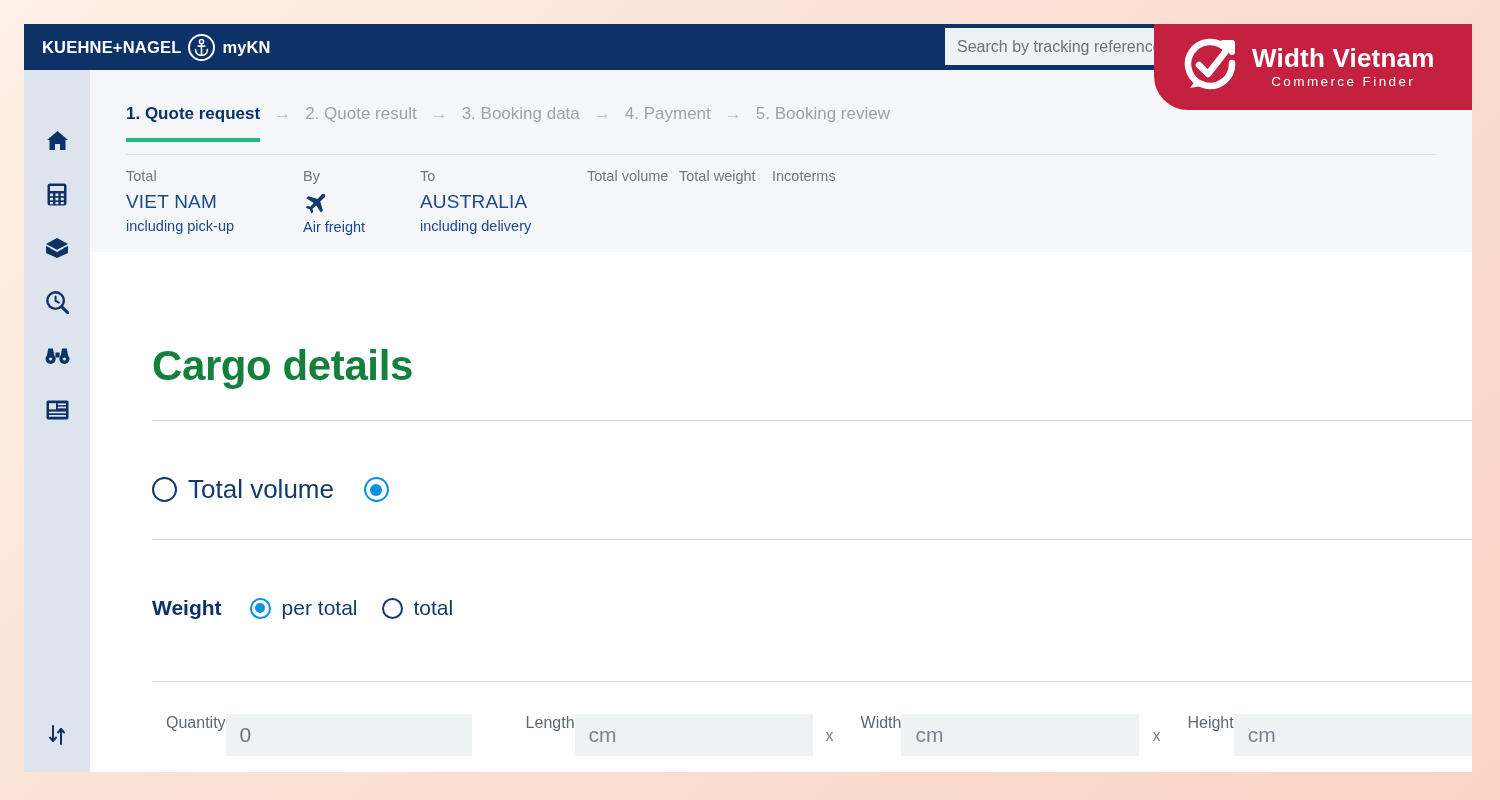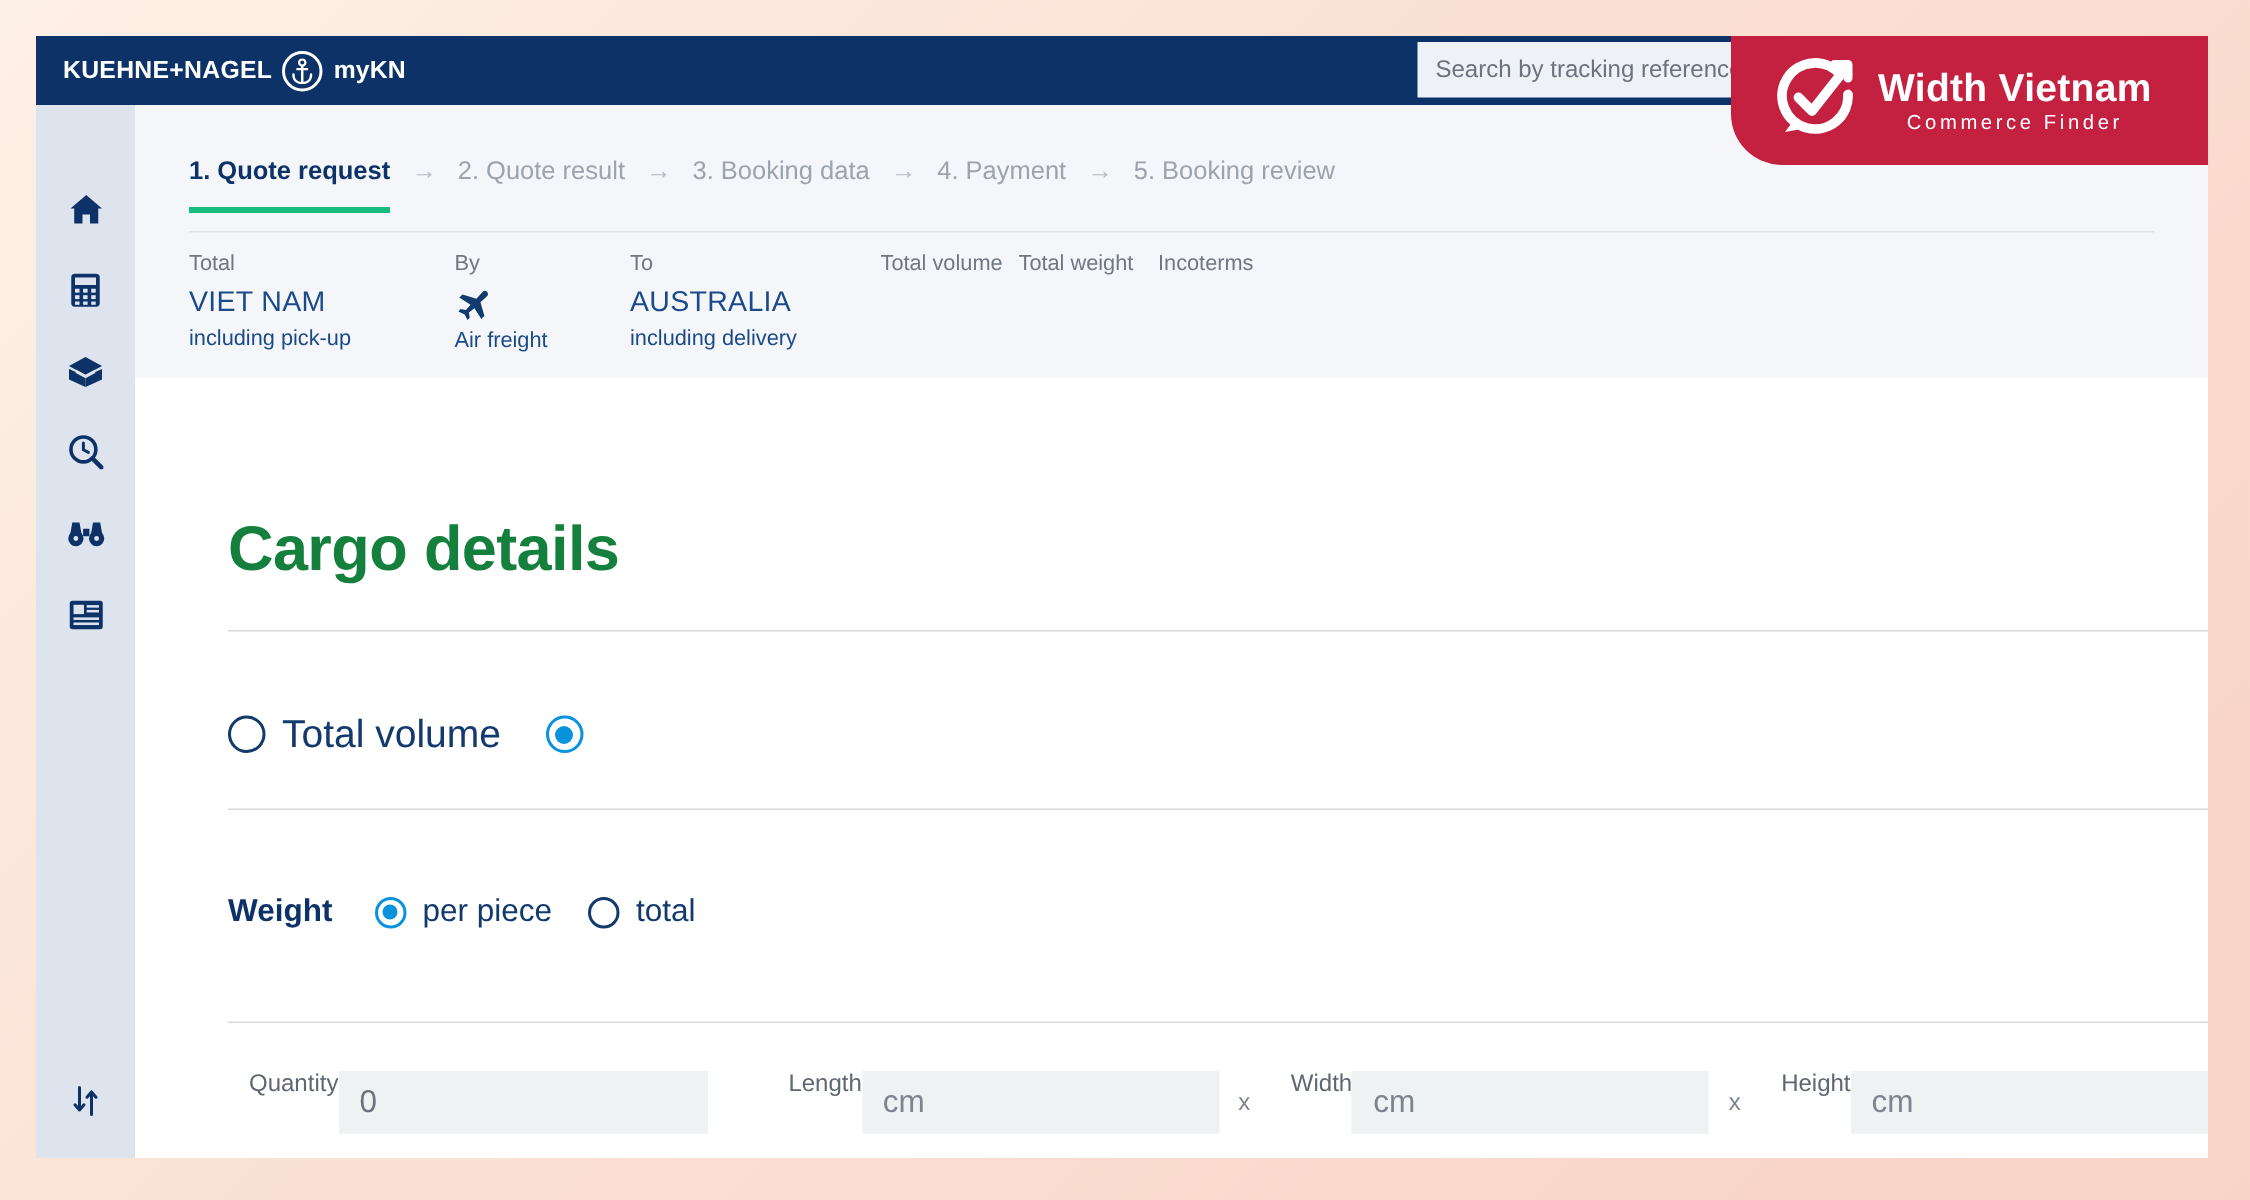--- a/index.html
+++ b/index.html
@@ -514,21 +514,21 @@
         <span class="radio-mark checked"></span>
       </label>
     </div>
 
     <div class="hr" id="hr-2"></div>
 
     <div class="radio-row" id="radio-row-weight">
       <span id="weight-caption">Weight</span>
       <label class="radio-opt">
         <span class="radio-mark sm checked"></span>
-        <span class="radio-label sm">per piece</span>
+        <span class="radio-label sm">per total</span>
       </label>
       <label class="radio-opt">
         <span class="radio-mark sm"></span>
         <span class="radio-label sm">total</span>
       </label>
     </div>
 
     <div class="hr" id="hr-3"></div>
 
     <div id="fields-row">

